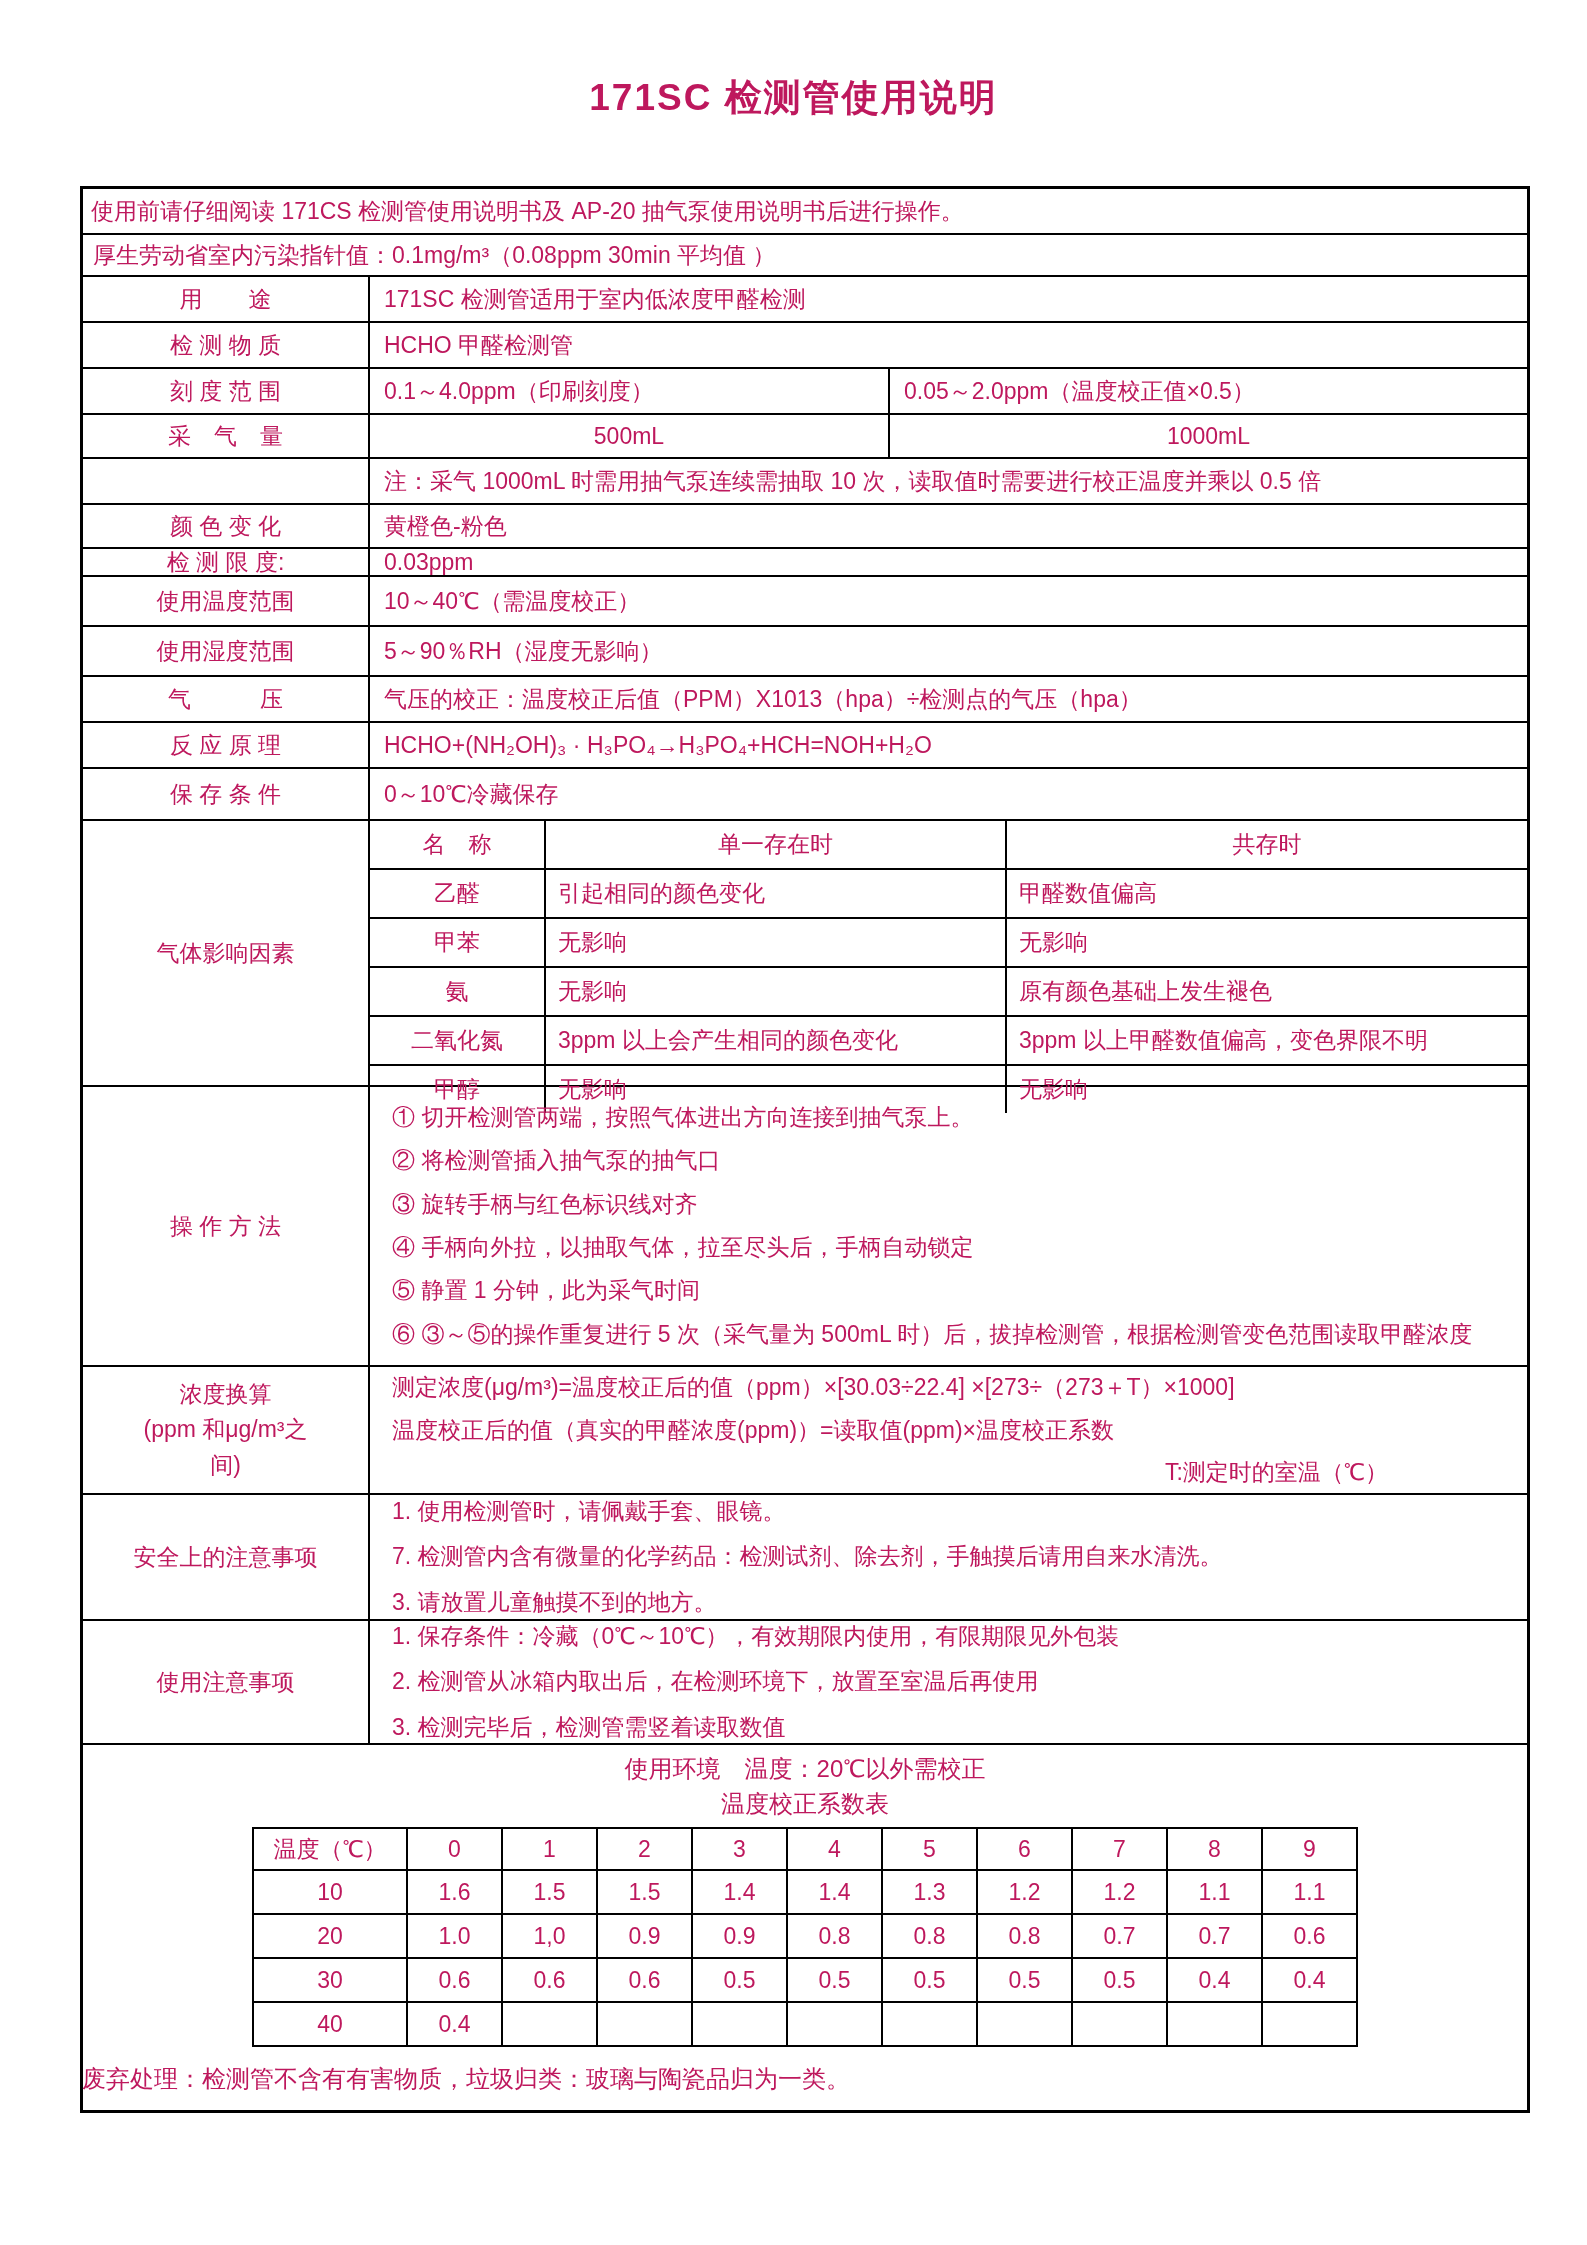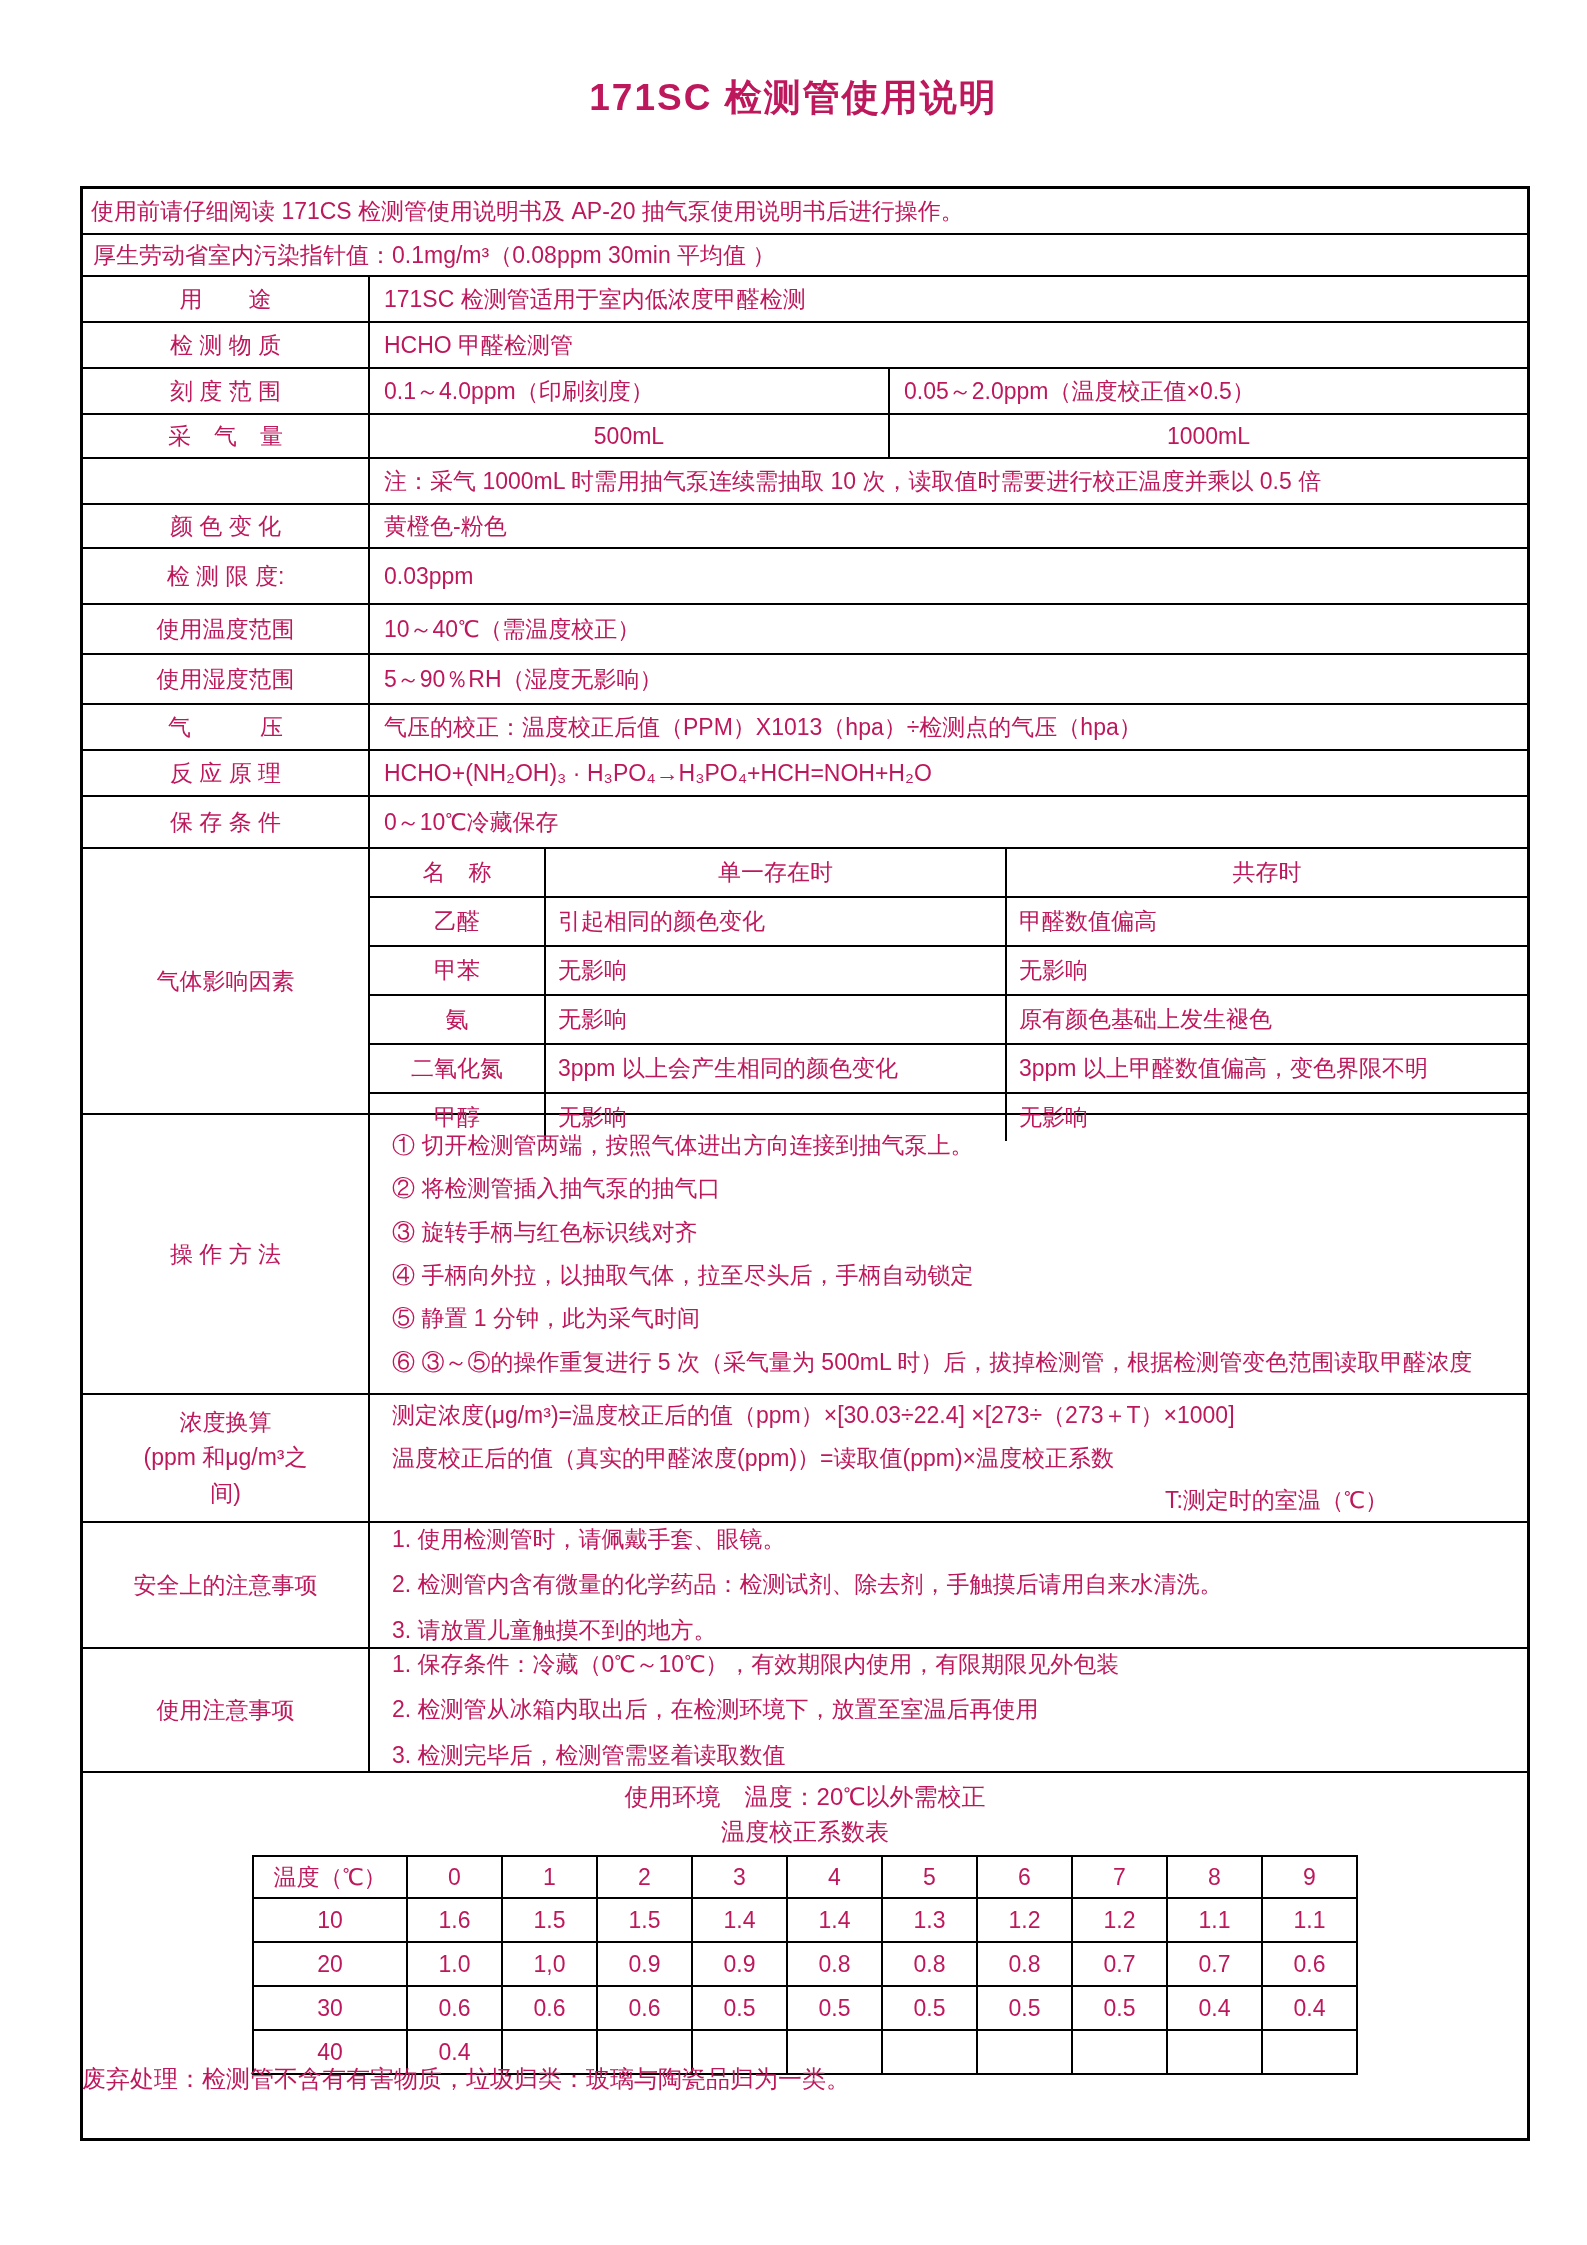--- a/index.html
+++ b/index.html
@@ -87,21 +87,21 @@
     <div class="t-row" style="height:46px">
       <div class="cell label-cell"></div>
       <div class="cell value-cell">注：采气 1000mL 时需用抽气泵连续需抽取 10 次，读取值时需要进行校正温度并乘以 0.5 倍</div>
     </div>
 
     <div class="t-row" style="height:44px">
       <div class="cell label-cell">颜 色 变 化</div>
       <div class="cell value-cell">黄橙色-粉色</div>
     </div>
 
-    <div class="t-row" style="height:56px">
+    <div class="t-row" style="height:28px">
       <div class="cell label-cell">检 测 限 度:</div>
       <div class="cell value-cell">0.03ppm</div>
     </div>
 
     <div class="t-row" style="height:50px">
       <div class="cell label-cell">使用温度范围</div>
       <div class="cell value-cell">10～40℃（需温度校正）</div>
     </div>
 
     <div class="t-row" style="height:50px">
@@ -173,21 +173,21 @@
         <div class="conv-line">测定浓度(μg/m³)=温度校正后的值（ppm）×[30.03÷22.4] ×[273÷（273＋T）×1000]</div>
         <div class="conv-line">温度校正后的值（真实的甲醛浓度(ppm)）=读取值(ppm)×温度校正系数</div>
         <div class="conv-line conv-note">T:测定时的室温（℃）</div>
       </div>
     </div>
 
     <div class="t-row" style="height:126px">
       <div class="cell label-cell">安全上的注意事项</div>
       <div class="stack-cell">
         <div class="item-line">1. 使用检测管时，请佩戴手套、眼镜。</div>
-        <div class="item-line">2. 检测管内含有微量的化学药品：检测试剂、除去剂，手触摸后请用自来水清洗。</div>
+        <div class="item-line">7. 检测管内含有微量的化学药品：检测试剂、除去剂，手触摸后请用自来水清洗。</div>
         <div class="item-line">3. 请放置儿童触摸不到的地方。</div>
       </div>
     </div>
 
     <div class="t-row" style="height:124px">
       <div class="cell label-cell">使用注意事项</div>
       <div class="stack-cell">
         <div class="item-line">1. 保存条件：冷藏（0℃～10℃），有效期限内使用，有限期限见外包装</div>
         <div class="item-line">2. 检测管从冰箱内取出后，在检测环境下，放置至室温后再使用</div>
         <div class="item-line">3. 检测完毕后，检测管需竖着读取数值</div>

